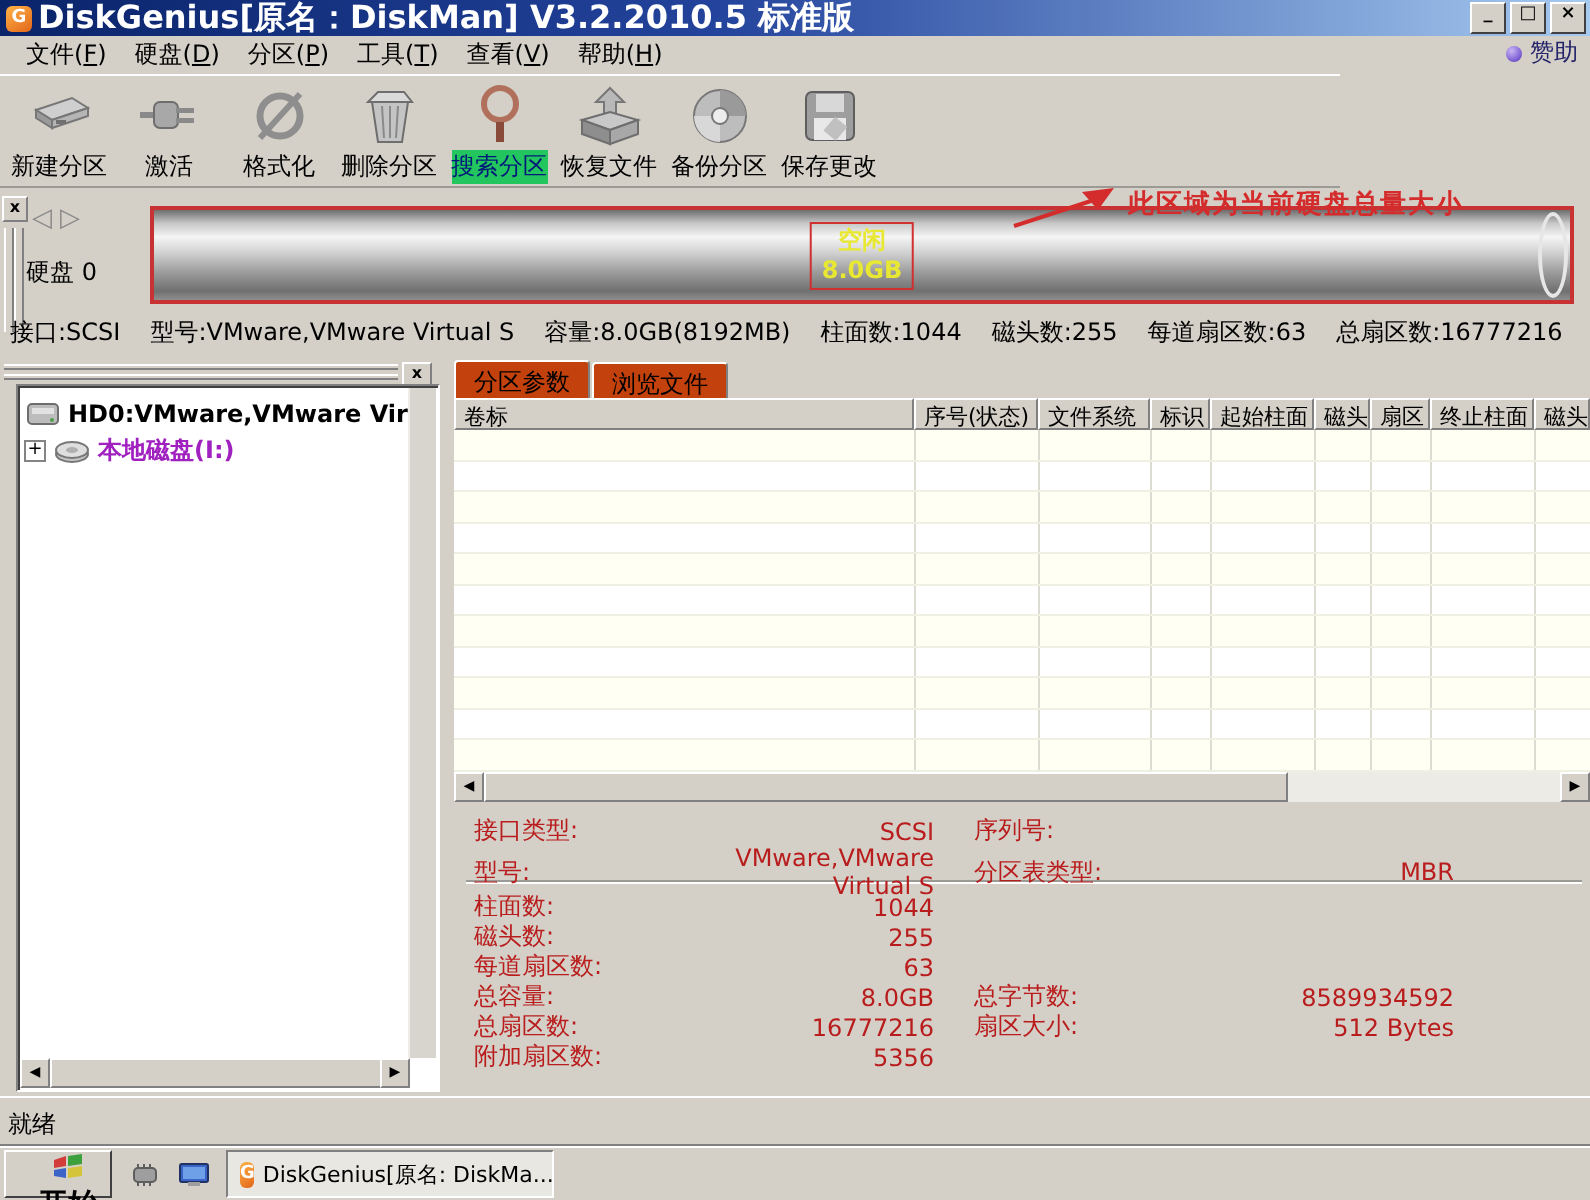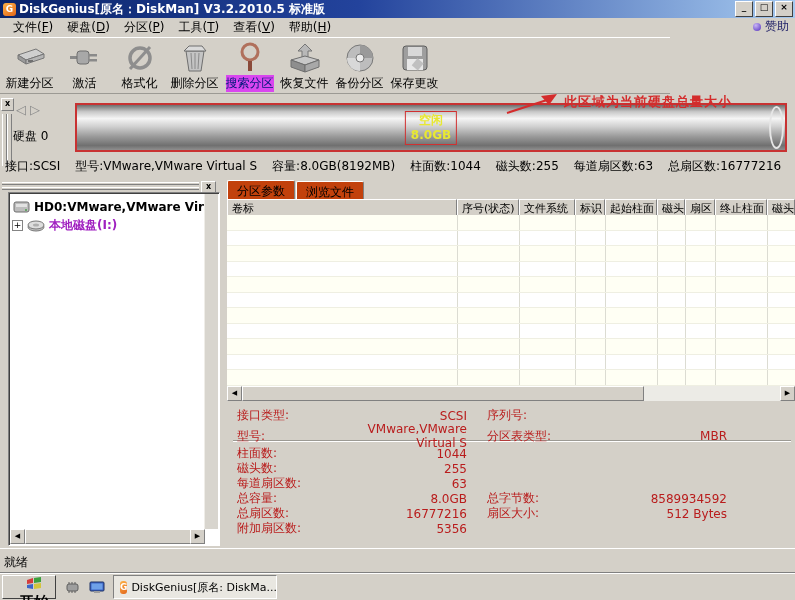--- a/index.html
+++ b/index.html
@@ -4,36 +4,36 @@
 <style>
   html,body{margin:0;padding:0;}
   #screen{position:relative;width:795px;height:600px;background:#D4D0C8;overflow:hidden;
     font-family:"DejaVu Sans","Liberation Sans",sans-serif;font-size:12px;color:#000;}
   
   .titlebar{position:absolute;left:0;top:0;width:795px;height:18px;
     background:linear-gradient(90deg,#0A246A 0%,#23439C 45%,#A6CAF0 100%);
     display:flex;align-items:center;padding:0 2px;box-sizing:border-box;}
   .appicon{width:13px;height:13px;background:linear-gradient(145deg,#FFB347,#E2661A);
     border-radius:3px;color:#fff;font-weight:bold;font-size:9px;line-height:13px;text-align:center;margin:0 3px 0 1px;}
-  .title-text{color:#fff;font-weight:bold;font-size:12px;white-space:nowrap;flex:1;}
+  .title-text{color:#fff;font-weight:bold;font-size:16px;white-space:nowrap;flex:1;}
   .winbtn{width:16px;height:14px;background:#D4D0C8;border:1px solid;border-color:#fff #404040 #404040 #fff;
     font-size:9px;line-height:11px;text-align:center;font-weight:bold;margin-left:2px;color:#000;}
   
   .menubar{position:absolute;left:0;top:18px;width:795px;height:19px;display:flex;align-items:flex-start;box-sizing:border-box;padding:0 6px;}
   .menu-item{padding:1px 7px;white-space:nowrap;}
   .menu-item .u{text-decoration:underline;}
   .sponsor{margin-left:auto;display:flex;align-items:center;gap:4px;color:#24246A;}
   .sponsor-dot{width:8px;height:8px;border-radius:50%;background:radial-gradient(circle at 35% 30%,#C9B6F5,#7D5FD3 65%,#5636A8);}
   
   .toolbar{position:absolute;left:0;top:37px;width:670px;height:57px;display:flex;align-items:flex-start;
     border-top:1px solid #fff;border-bottom:1px solid #9C9A94;box-sizing:border-box;padding-left:2px;}
   .tbutton{width:55px;height:54px;display:flex;flex-direction:column;align-items:center;justify-content:flex-start;padding-top:3px;box-sizing:border-box;}
   .tbutton .icon{height:34px;display:flex;align-items:center;justify-content:center;}
   .tbutton .tlabel{font-size:12px;white-space:nowrap;margin-top:0px;}
-  .tbutton.hl .tlabel{background:#d946ef;color:#00187A;}
+  .tbutton.hl .tlabel{background:#22c55e;color:#00187A;}
   
   .disk-area{position:absolute;left:0;top:94px;width:795px;height:84px;}
   .mini-close{position:absolute;left:1px;top:4px;width:11px;height:11px;font-size:8px;line-height:10px;text-align:center;
     font-weight:bold;color:#000;background:#D4D0C8;border:1px solid;border-color:#fff #808080 #808080 #fff;}
   .vgrip{position:absolute;left:2px;top:20px;width:3px;height:52px;border-left:1px solid #fff;border-right:1px solid #808080;}
   .vgrip2{left:7px;}
   .chevrons{position:absolute;left:16px;top:8px;color:#8A8A8A;font-size:13px;font-weight:bold;letter-spacing:4px;}
   .disk-name{position:absolute;left:13px;top:34px;}
   .disk-bar{position:absolute;left:75px;top:9px;width:712px;height:49px;border:2px solid #C83232;
     background:linear-gradient(180deg,#6E6E6E 0%,#C8C8C8 15%,#F5F5F5 30%,#D0D0D0 48%,#9A9A9A 70%,#707070 90%,#8E8E8E 100%);box-sizing:border-box;}
@@ -62,21 +62,21 @@
   .plusbox{width:9px;height:9px;border:1px solid #848484;background:#fff;font-size:9px;line-height:8px;text-align:center;margin:0 4px 0 1px;flex:none;}
   .purple{color:#A020C0;}
   
   .splitter{position:absolute;left:221px;top:180px;width:5px;bottom:52px;}
   
   .rpanel{position:absolute;left:227px;top:180px;width:568px;bottom:52px;}
   .tabs{position:absolute;left:0;top:0;height:19px;display:flex;align-items:flex-end;}
   .tab{height:18px;padding:2px 9px 0;box-sizing:border-box;background:#c2410c;border:1px solid #808080;
     border-top-color:#fff;border-left-color:#fff;border-bottom:none;border-radius:2px 2px 0 0;margin-right:1px;}
   .tab.active{height:19px;position:relative;z-index:2;}
-  .thead{position:absolute;left:0;top:19px;width:568px;height:30px;display:grid;
+  .thead{position:absolute;left:0;top:19px;width:568px;height:16px;display:grid;
     grid-template-columns:230px 62px 56px 30px 52px 28px 30px 52px 28px;}
   .th{background:#D4D0C8;border:1px solid;border-color:#fff #808080 #808080 #fff;font-size:11px;
     padding:1px 0 0 4px;white-space:nowrap;overflow:hidden;box-sizing:border-box;}
   .tbody{position:absolute;left:0;top:35px;width:568px;height:171px;background:#FFFFF4;}
   .trow{height:15.5px;box-sizing:border-box;border-bottom:1px solid #EFEFE2;
     background-image:linear-gradient(#DCDCD2,#DCDCD2),linear-gradient(#DCDCD2,#DCDCD2),linear-gradient(#DCDCD2,#DCDCD2),linear-gradient(#DCDCD2,#DCDCD2),linear-gradient(#DCDCD2,#DCDCD2),linear-gradient(#DCDCD2,#DCDCD2),linear-gradient(#DCDCD2,#DCDCD2),linear-gradient(#DCDCD2,#DCDCD2);
     background-size:1px 100%;background-repeat:no-repeat;
     background-position:230px 0,292px 0,348px 0,378px 0,430px 0,458px 0,488px 0,540px 0;}
   .trow:nth-child(even){background-color:#FFFFFF;}
   .table-hscroll{position:absolute;left:0;top:206px;width:568px;height:15px;background:#ECEBE6;display:flex;}

